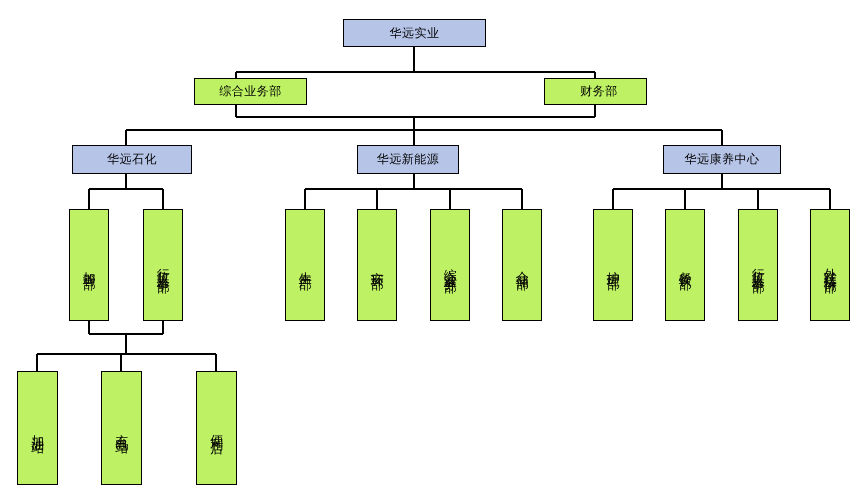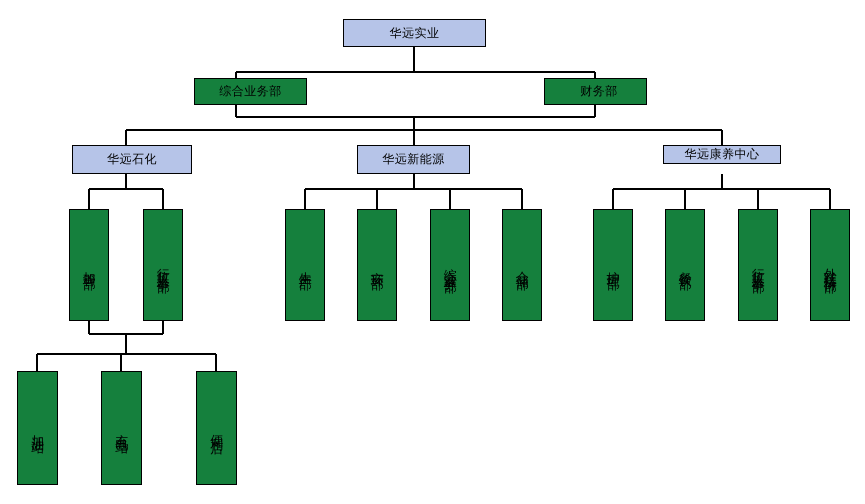--- a/index.html
+++ b/index.html
@@ -20,21 +20,21 @@
     left: 0;
     top: 0;
     width: 865px;
     height: 504px;
     pointer-events: none;
   }
   .node {
     position: absolute;
     box-sizing: border-box;
     border: 1px solid #000000;
-    background: #15803d;
+    background: #bef264;
     display: flex;
     align-items: center;
     justify-content: center;
     color: #000000;
     line-height: 1.18;
     text-align: center;
   }
   .node.accent {
     background: #b6c4e8;
   }
@@ -117,24 +117,24 @@
   <div class="node horiz" style="left:194px; top:78px; width:113px; height:27px;">
     <span class="lbl">综合业务部</span>
   </div>
   <div class="node horiz" style="left:544px; top:78px; width:103px; height:27px;padding-left:7px;">
     <span class="lbl">财务部</span>
   </div>
 
   <div class="node horiz accent" style="left:72px; top:145px; width:120px; height:29px;">
     <span class="lbl">华远石化</span>
   </div>
-  <div class="node horiz accent" style="left:357px; top:145px; width:113px; height:29px;">
+  <div class="node horiz accent" style="left:357px; top:145px; width:102px; height:29px;">
     <span class="lbl">华远新能源</span>
   </div>
-  <div class="node horiz accent" style="left:663px; top:145px; width:118px; height:19px;">
+  <div class="node horiz accent" style="left:663px; top:145px; width:118px; height:29px;">
     <span class="lbl">华远康养中心</span>
   </div>
 
   <div class="node vert" style="left:69px; top:209px; width:40px; height:112px;">
     <span class="lbl">加管部</span>
   </div>
   <div class="node vert" style="left:143px; top:209px; width:40px; height:112px;">
     <span class="lbl">行政人事部</span>
   </div>
 

